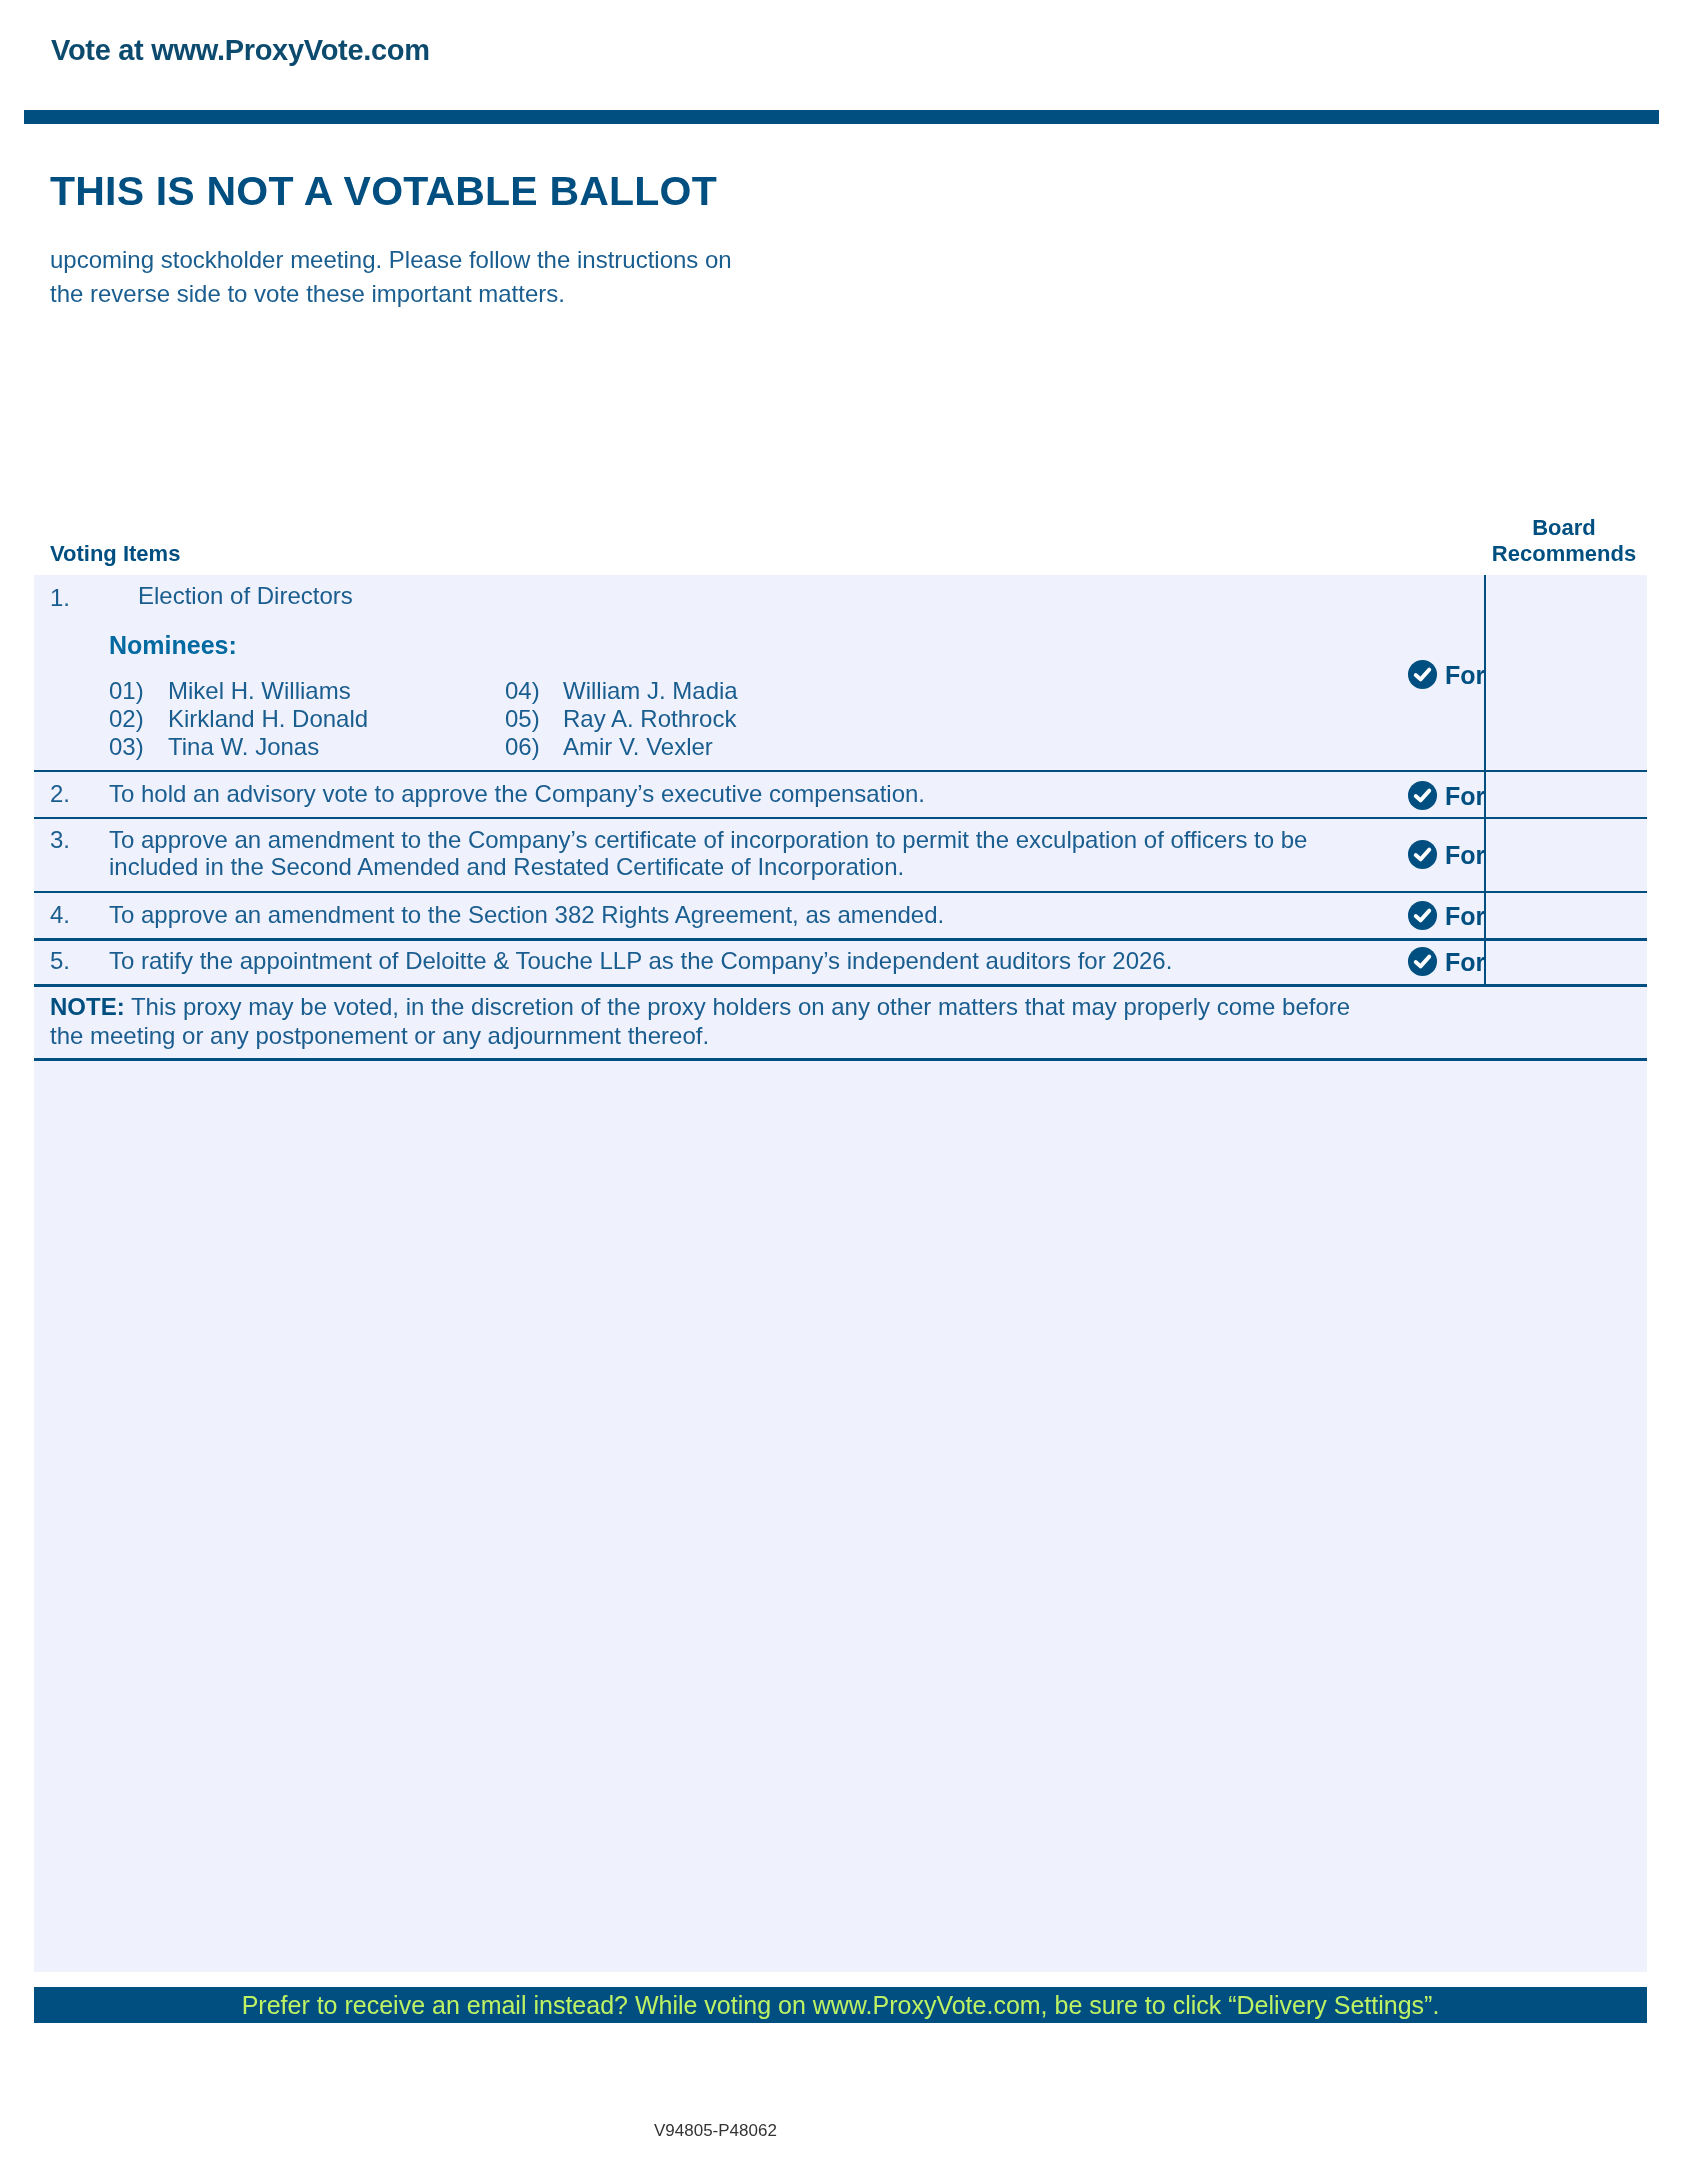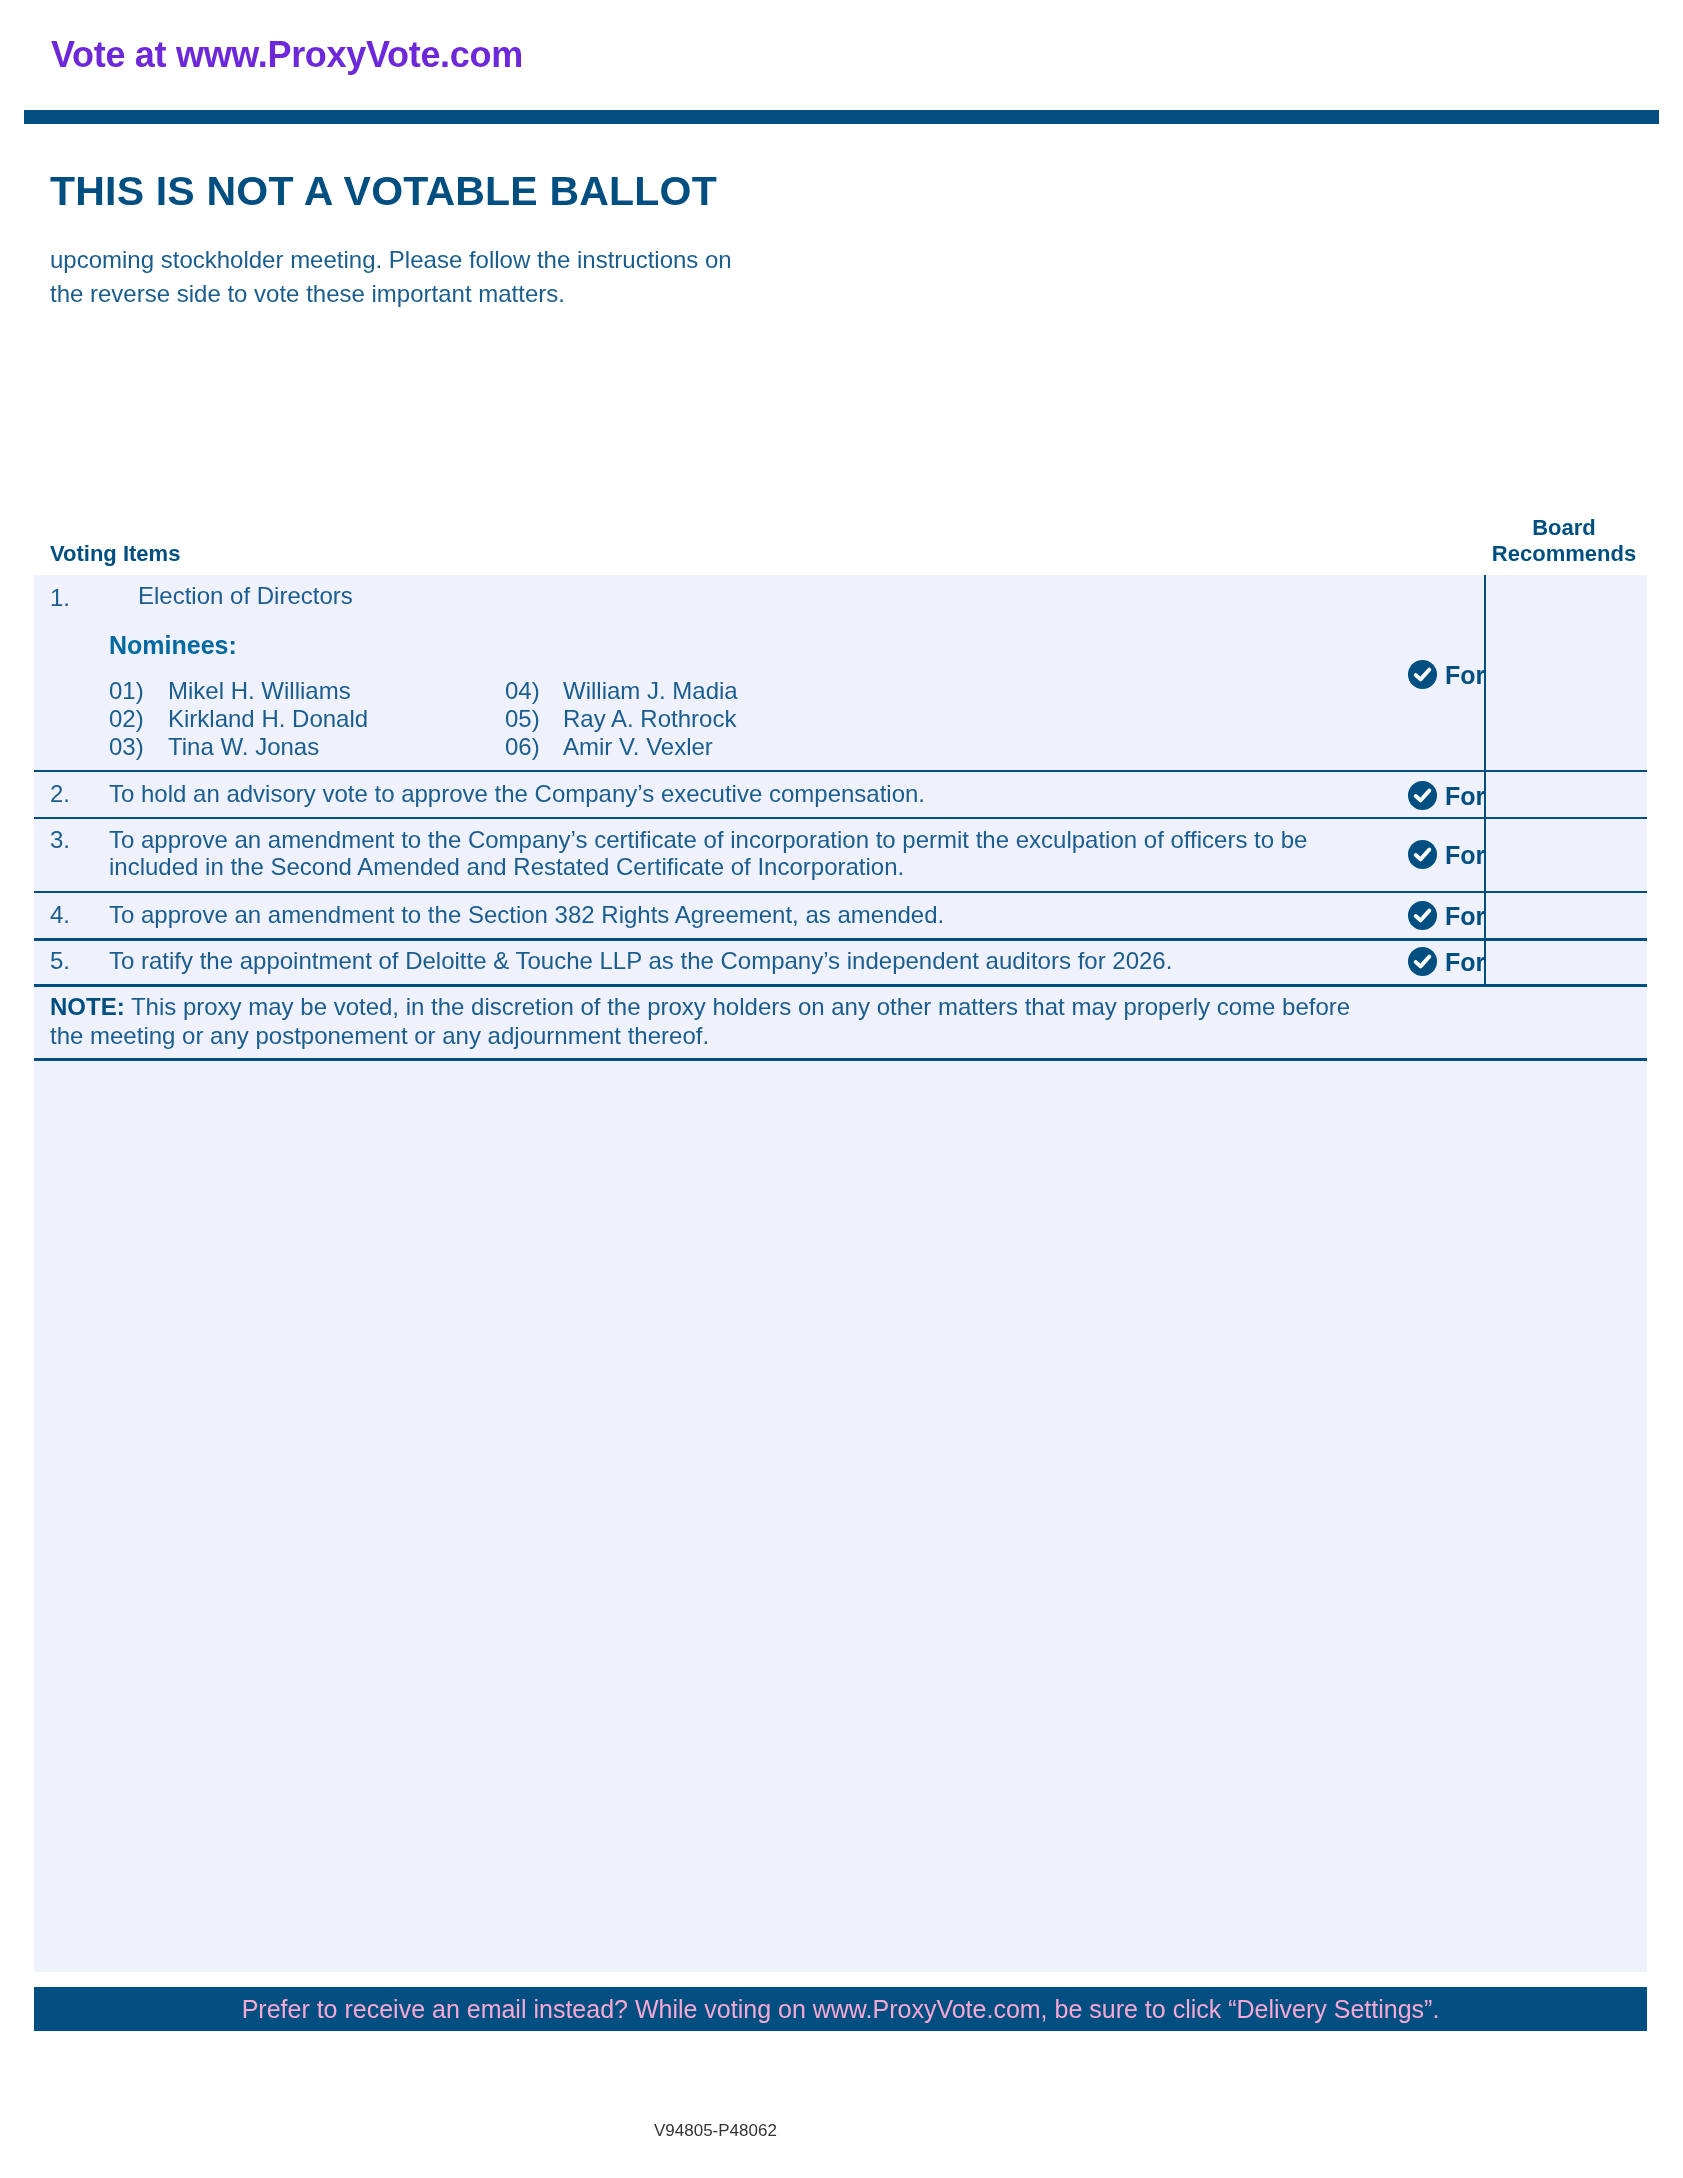--- a/index.html
+++ b/index.html
@@ -1,37 +1,37 @@
 <!DOCTYPE html>
 <html><head>
 <meta charset="utf-8">
 <style>
   html, body { margin:0; padding:0; }
   body { width:1683px; height:2178px; background:#ffffff; position:relative; overflow:hidden;
          font-family:"Liberation Sans", sans-serif; color:#0b4a7a; }
   .abs { position:absolute; }
-  .top-link { left:51px; top:34px; font-size:36px; font-weight:bold; color:#6d28d9; letter-spacing:-0.3px; }
+  .top-link { left:51px; top:34px; font-size:29px; font-weight:bold; color:#0c4a6e; letter-spacing:-0.3px; }
   .top-bar { left:24px; top:110px; width:1635px; height:14px; background:#004f80; }
   .title { left:50px; top:168px; font-size:41px; font-weight:bold; color:#004f80; letter-spacing:0.2px; }
   .intro { left:50px; top:243px; width:792px; font-size:24px; line-height:34px; color:#1a5d8f; }
   .col-head-left { left:50px; top:541px; font-size:22px; font-weight:bold; color:#004f80; }
   .col-head-right { left:1483px; top:515px; width:162px; text-align:center; font-size:22px; font-weight:bold; color:#004f80; line-height:26px; }
   .panel { left:34px; top:575px; width:1613px; height:1397px; background:#eff1fc; }
   .vline { left:1484px; top:575px; width:2px; height:410px; background:#004f80; }
   .hline { left:34px; width:1613px; height:2px; background:#004f80; }
   .num { font-size:24px; color:#1a5d8f; }
   .item-text { font-size:24px; color:#1a5d8f; line-height:28px; }
   .nominees-label { font-size:25px; font-weight:bold; color:#0369a1; }
   .nom { font-size:24px; color:#1a5d8f; line-height:28px; }
   .rec { left:1407px; height:32px; display:flex; align-items:flex-end; }
   .rec svg { width:31px; height:31px; }
   .rec span { margin-left:7px; font-size:25px; font-weight:bold; color:#004f80; }
   .note { left:50px; top:992px; width:1436px; font-size:24px; line-height:29px; color:#1a5d8f; }
   .note b { color:#004f80; }
-  .footer-bar { left:34px; top:1987px; width:1613px; height:44px; background:#004f80; color:#f9a8d4;
+  .footer-bar { left:34px; top:1987px; width:1613px; height:36px; background:#004f80; color:#bef264;
                 font-size:25px; display:flex; align-items:center; justify-content:center; }
   .code { left:654px; top:2121px; font-size:17px; color:#333333; }
 </style>
 </head>
 <body>
 
 <div class="abs top-link">Vote at www.ProxyVote.com</div>
 <div class="abs top-bar"></div>
 
 <div class="abs title">THIS IS NOT A VOTABLE BALLOT</div>

